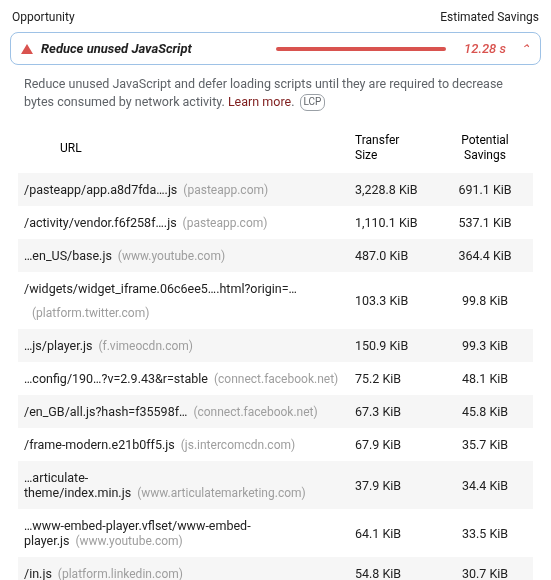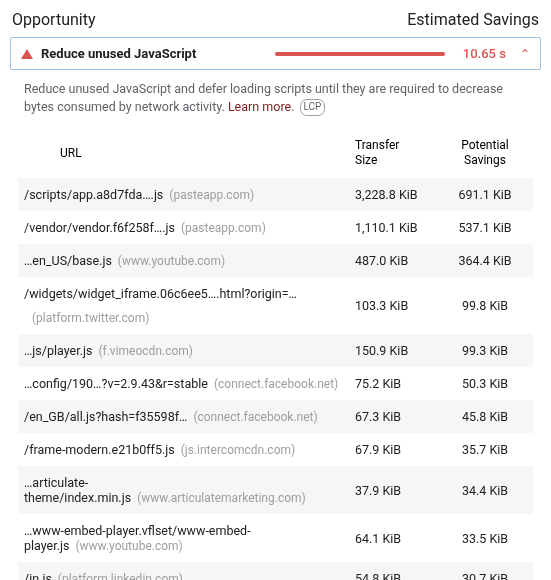--- a/index.html
+++ b/index.html
@@ -5,28 +5,29 @@
   * { box-sizing: border-box; }
   html, body { margin:0; padding:0; }
   body {
     width:551px;
     font-family: -apple-system, BlinkMacSystemFont, "Segoe UI", Roboto, Arial, sans-serif;
     color:#212121;
     font-size:13px;
     background:#fff;
   }
   .wrap { padding:8px 10px 12px; }
-  .top-hdr { display:flex; justify-content:space-between; font-size:16px; color:#212121; padding:2px 2px 8px; }
+  .top-hdr { display:flex; justify-content:space-between; font-size:12px; color:#212121; padding:2px 2px 8px; }
   .audit {
     border:1px solid #9ec2e6;
-    border-radius:2px;
+    border-radius:8px;
     display:flex;
     align-items:center;
     padding:8px 10px;
     gap:8px;
+    font-style:italic;
   }
   .tri {
     width:0;height:0;
     border-left:6px solid transparent;
     border-right:6px solid transparent;
     border-bottom:10px solid #d9534f;
   }
   .audit-title { font-weight:700; font-size:13px; flex:0 0 auto; }
   .spacer { flex:1; }
   .bar {
@@ -65,21 +66,21 @@
   <div class="top-hdr">
     <span>Opportunity</span>
     <span>Estimated Savings</span>
   </div>
 
   <div class="audit">
     <span class="tri"></span>
     <span class="audit-title">Reduce unused JavaScript</span>
     <span class="spacer"></span>
     <span class="bar"></span>
-    <span class="savings">10.65 s</span>
+    <span class="savings">12.28 s</span>
     <span class="chev">⌃</span>
   </div>
 
   <div class="desc">
     <span>Reduce unused JavaScript and defer loading scripts until they are required to decrease bytes consumed by network activity. </span>
     <a href="#" class="learn">Learn more</a>.
     <span class="lcp">LCP</span>
   </div>
 
   <div class="tbl">
@@ -87,26 +88,26 @@
       <div class="col-url">URL</div>
       <div class="col-ts">
         <span>Transfer</span><br><span>Size</span>
       </div>
       <div class="col-ps">
         <span>Potential</span><br><span>Savings</span>
       </div>
     </div>
     <div id="rows">
         <div class="row">
-          <div class="col-url"><span class="path">/scripts/app.a8d7fda….js</span><span class="origin">(pasteapp.com)</span></div>
+          <div class="col-url"><span class="path">/pasteapp/app.a8d7fda….js</span><span class="origin">(pasteapp.com)</span></div>
           <div class="col-ts">3,228.8 KiB</div>
           <div class="col-ps">691.1 KiB</div>
         </div>
         <div class="row">
-          <div class="col-url"><span class="path">/vendor/vendor.f6f258f….js</span><span class="origin">(pasteapp.com)</span></div>
+          <div class="col-url"><span class="path">/activity/vendor.f6f258f….js</span><span class="origin">(pasteapp.com)</span></div>
           <div class="col-ts">1,110.1 KiB</div>
           <div class="col-ps">537.1 KiB</div>
         </div>
         <div class="row">
           <div class="col-url"><span class="path">…en_US/base.js</span><span class="origin">(www.youtube.com)</span></div>
           <div class="col-ts">487.0 KiB</div>
           <div class="col-ps">364.4 KiB</div>
         </div>
         <div class="row">
           <div class="col-url">
@@ -116,21 +117,21 @@
           <div class="col-ps">99.8 KiB</div>
         </div>
         <div class="row">
           <div class="col-url"><span class="path">…js/player.js</span><span class="origin">(f.vimeocdn.com)</span></div>
           <div class="col-ts">150.9 KiB</div>
           <div class="col-ps">99.3 KiB</div>
         </div>
         <div class="row">
           <div class="col-url"><span class="path">…config/190…?v=2.9.43&amp;r=stable</span><span class="origin">(connect.facebook.net)</span></div>
           <div class="col-ts">75.2 KiB</div>
-          <div class="col-ps">50.3 KiB</div>
+          <div class="col-ps">48.1 KiB</div>
         </div>
         <div class="row">
           <div class="col-url"><span class="path">/en_GB/all.js?hash=f35598f…</span><span class="origin">(connect.facebook.net)</span></div>
           <div class="col-ts">67.3 KiB</div>
           <div class="col-ps">45.8 KiB</div>
         </div>
         <div class="row">
           <div class="col-url"><span class="path">/frame-modern.e21b0ff5.js</span><span class="origin">(js.intercomcdn.com)</span></div>
           <div class="col-ts">67.9 KiB</div>
           <div class="col-ps">35.7 KiB</div>

